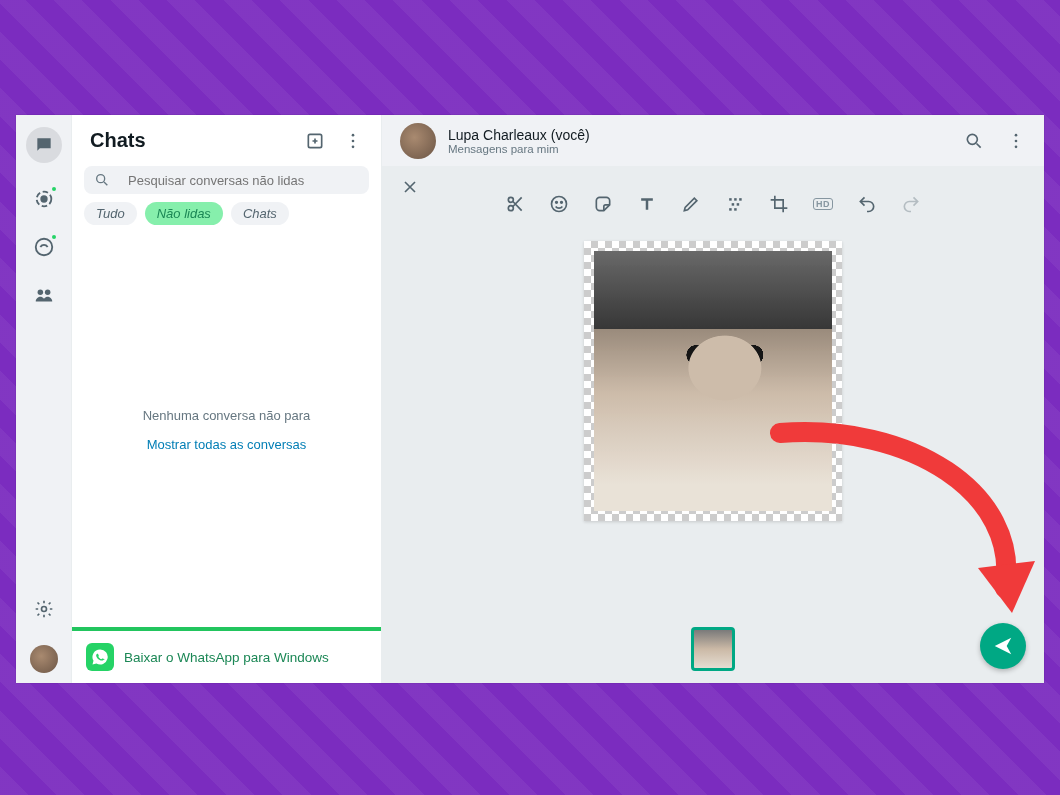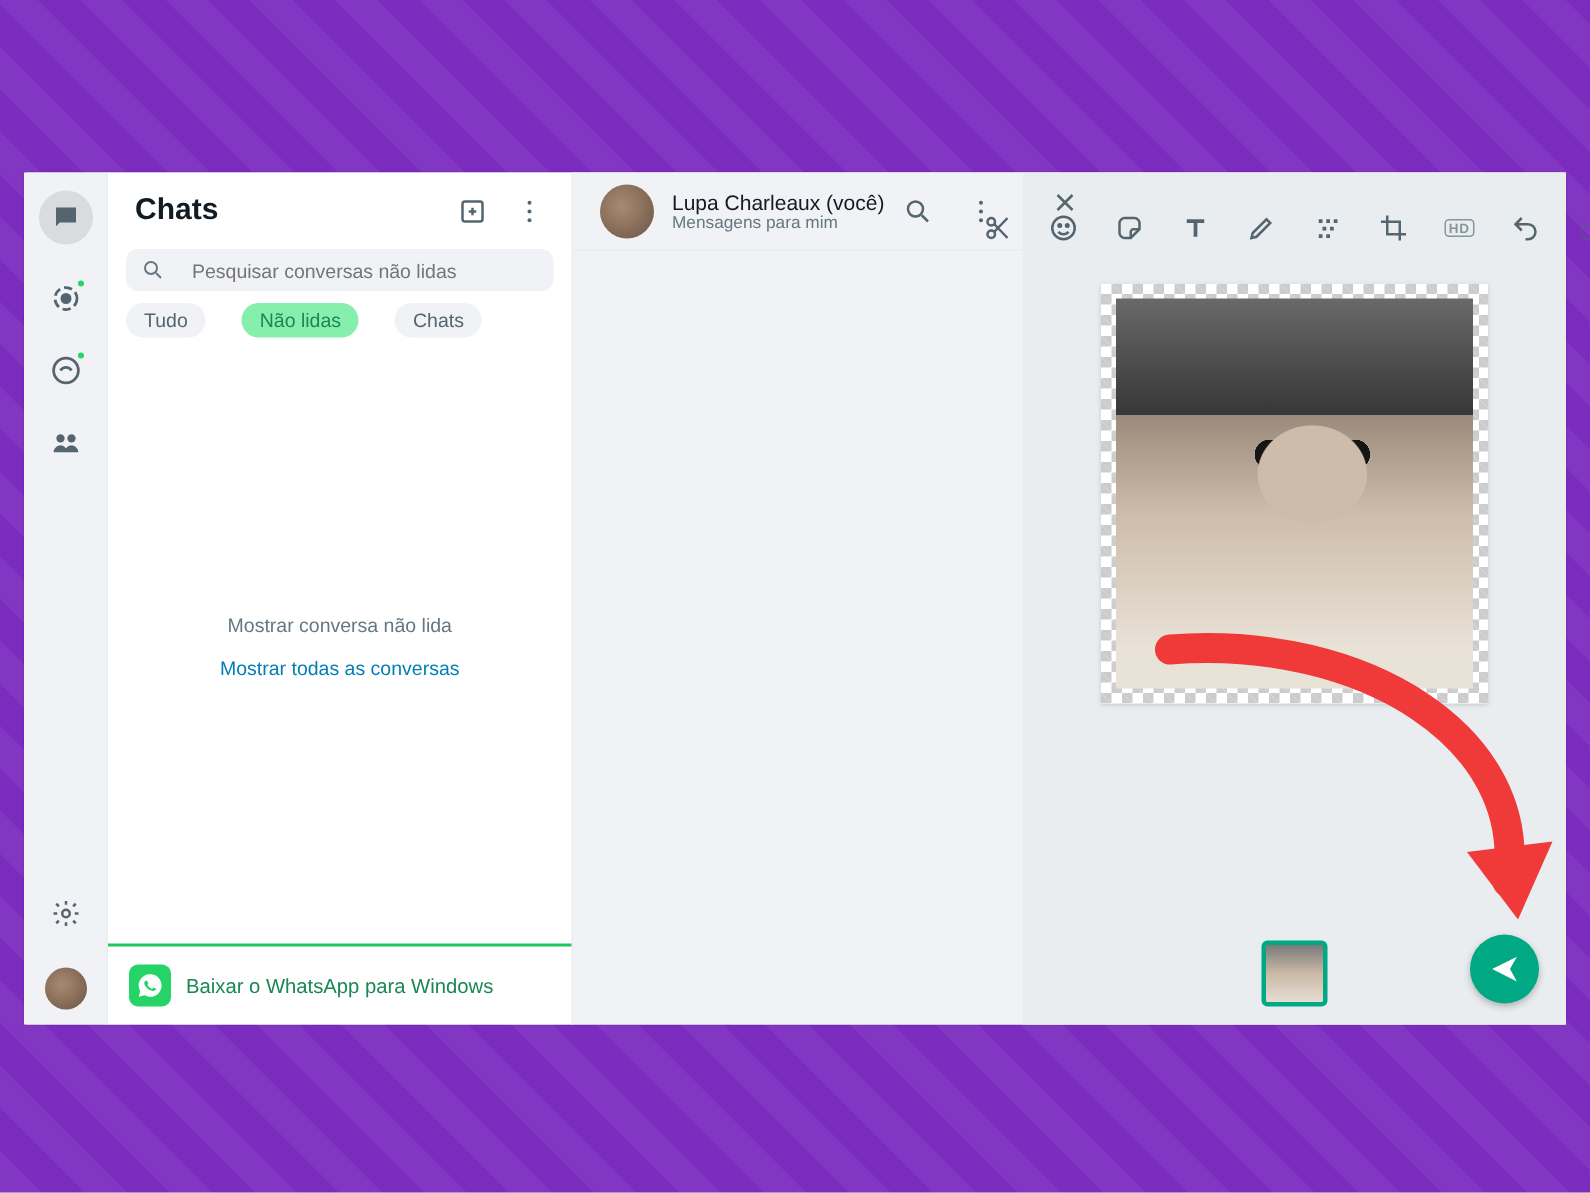--- a/index.html
+++ b/index.html
@@ -80,44 +80,44 @@
     background:#f0f2f5; border-radius:8px;
     display:flex; align-items:center;
     padding:6px 10px;
     color:#667781; font-size:13px;
   }
   .search-wrap input {
     border:none; background:transparent; outline:none;
     flex:1; font-size:13px; color:#3b4a54; margin-left:18px;
   }
   .filter-chips {
-    display:flex; gap:24px; padding:0 19px 8px 12px;
+    display:flex; gap:8px; padding:0 19px 8px 12px;font-style:italic;
   }
   .chip {
     font-size:13px; padding:4px 12px; border-radius:16px;
     background:#f0f2f5; color:#54656f; cursor:pointer;
   }
   .chip.active { background:#86efac; color:#1b8755; }
   .empty-state {
     flex:1; display:flex; flex-direction:column; align-items:center; justify-content:center;
     color:#667781; font-size:13px; gap:14px;
   }
   .show-all-link { color:#027eb5; font-size:13px; cursor:pointer; }
   .download-bar {
     display:flex; align-items:center; gap:10px;
-    padding:12px 14px; border-top:2px solid #22c55e;
+    padding:12px 14px; border-top:4px solid #22c55e;
     font-size:13.5px; color:#1b8755; cursor:pointer;
   }
   .wa-logo {
     width:28px; height:28px; background:#25d366; border-radius:6px;
     display:flex; align-items:center; justify-content:center;
   }
   
   .main {
-    flex:1; background:#f0f2f5; display:flex; flex-direction:row;
+    flex:1; background:#f0f2f5; display:flex; flex-direction:column;
     position:relative;
   }
   .chat-header {
     height:52px; background:#f0f2f5; border-bottom:1px solid #e9edef;
     display:flex; align-items:center; padding:0 18px; gap:12px;
   }
   .chat-avatar {
     width:36px; height:36px; border-radius:50%;
     background: radial-gradient(circle at 40% 40%, #a98a70, #6b5545);
   }
@@ -259,21 +259,21 @@
           <path d="M20 20l-5-5"></path>
         </svg>
       <input placeholder="Pesquisar conversas não lidas" style="">
     </div>
     <div class="filter-chips">
       <div class="chip">Tudo</div>
       <div class="chip active">Não lidas</div>
       <div class="chip">Chats</div>
     </div>
     <div class="empty-state">
-      <span>Mostrar conversa não lida</span>
+      <span>Nenhuma conversa não para</span>
       <span class="show-all-link">Mostrar todas as conversas</span>
     </div>
     <div class="download-bar">
       <span class="wa-logo">
         <svg width="18" height="18" viewBox="0 0 24 24" fill="#fff">
             <path d="M12 2a10 10 0 0 0-8.7 15L2 22l5.2-1.4A10 10 0 1 0 12 2zm4.8 13.6c-.2.6-1.2 1.1-1.7 1.2-.4 0-.9.2-3-.6-2.5-1-4.1-3.5-4.2-3.7-.1-.2-1-1.3-1-2.5s.6-1.8.9-2c.2-.2.5-.3.7-.3h.5c.2 0 .4 0 .6.5l.8 2c.1.1.1.3 0 .4l-.4.6c-.1.2-.2.3-.1.5.2.3.8 1.3 1.7 2 .9.8 1.9 1.1 2.1 1.2.2.1.4 0 .5-.1l.7-.8c.2-.2.4-.2.6-.1l1.9.9c.2.1.4.2.4.3 0 .2 0 .5-.2 1z"></path>
           </svg>
       </span>
       <span>Baixar o WhatsApp para Windows</span>
     </div>

